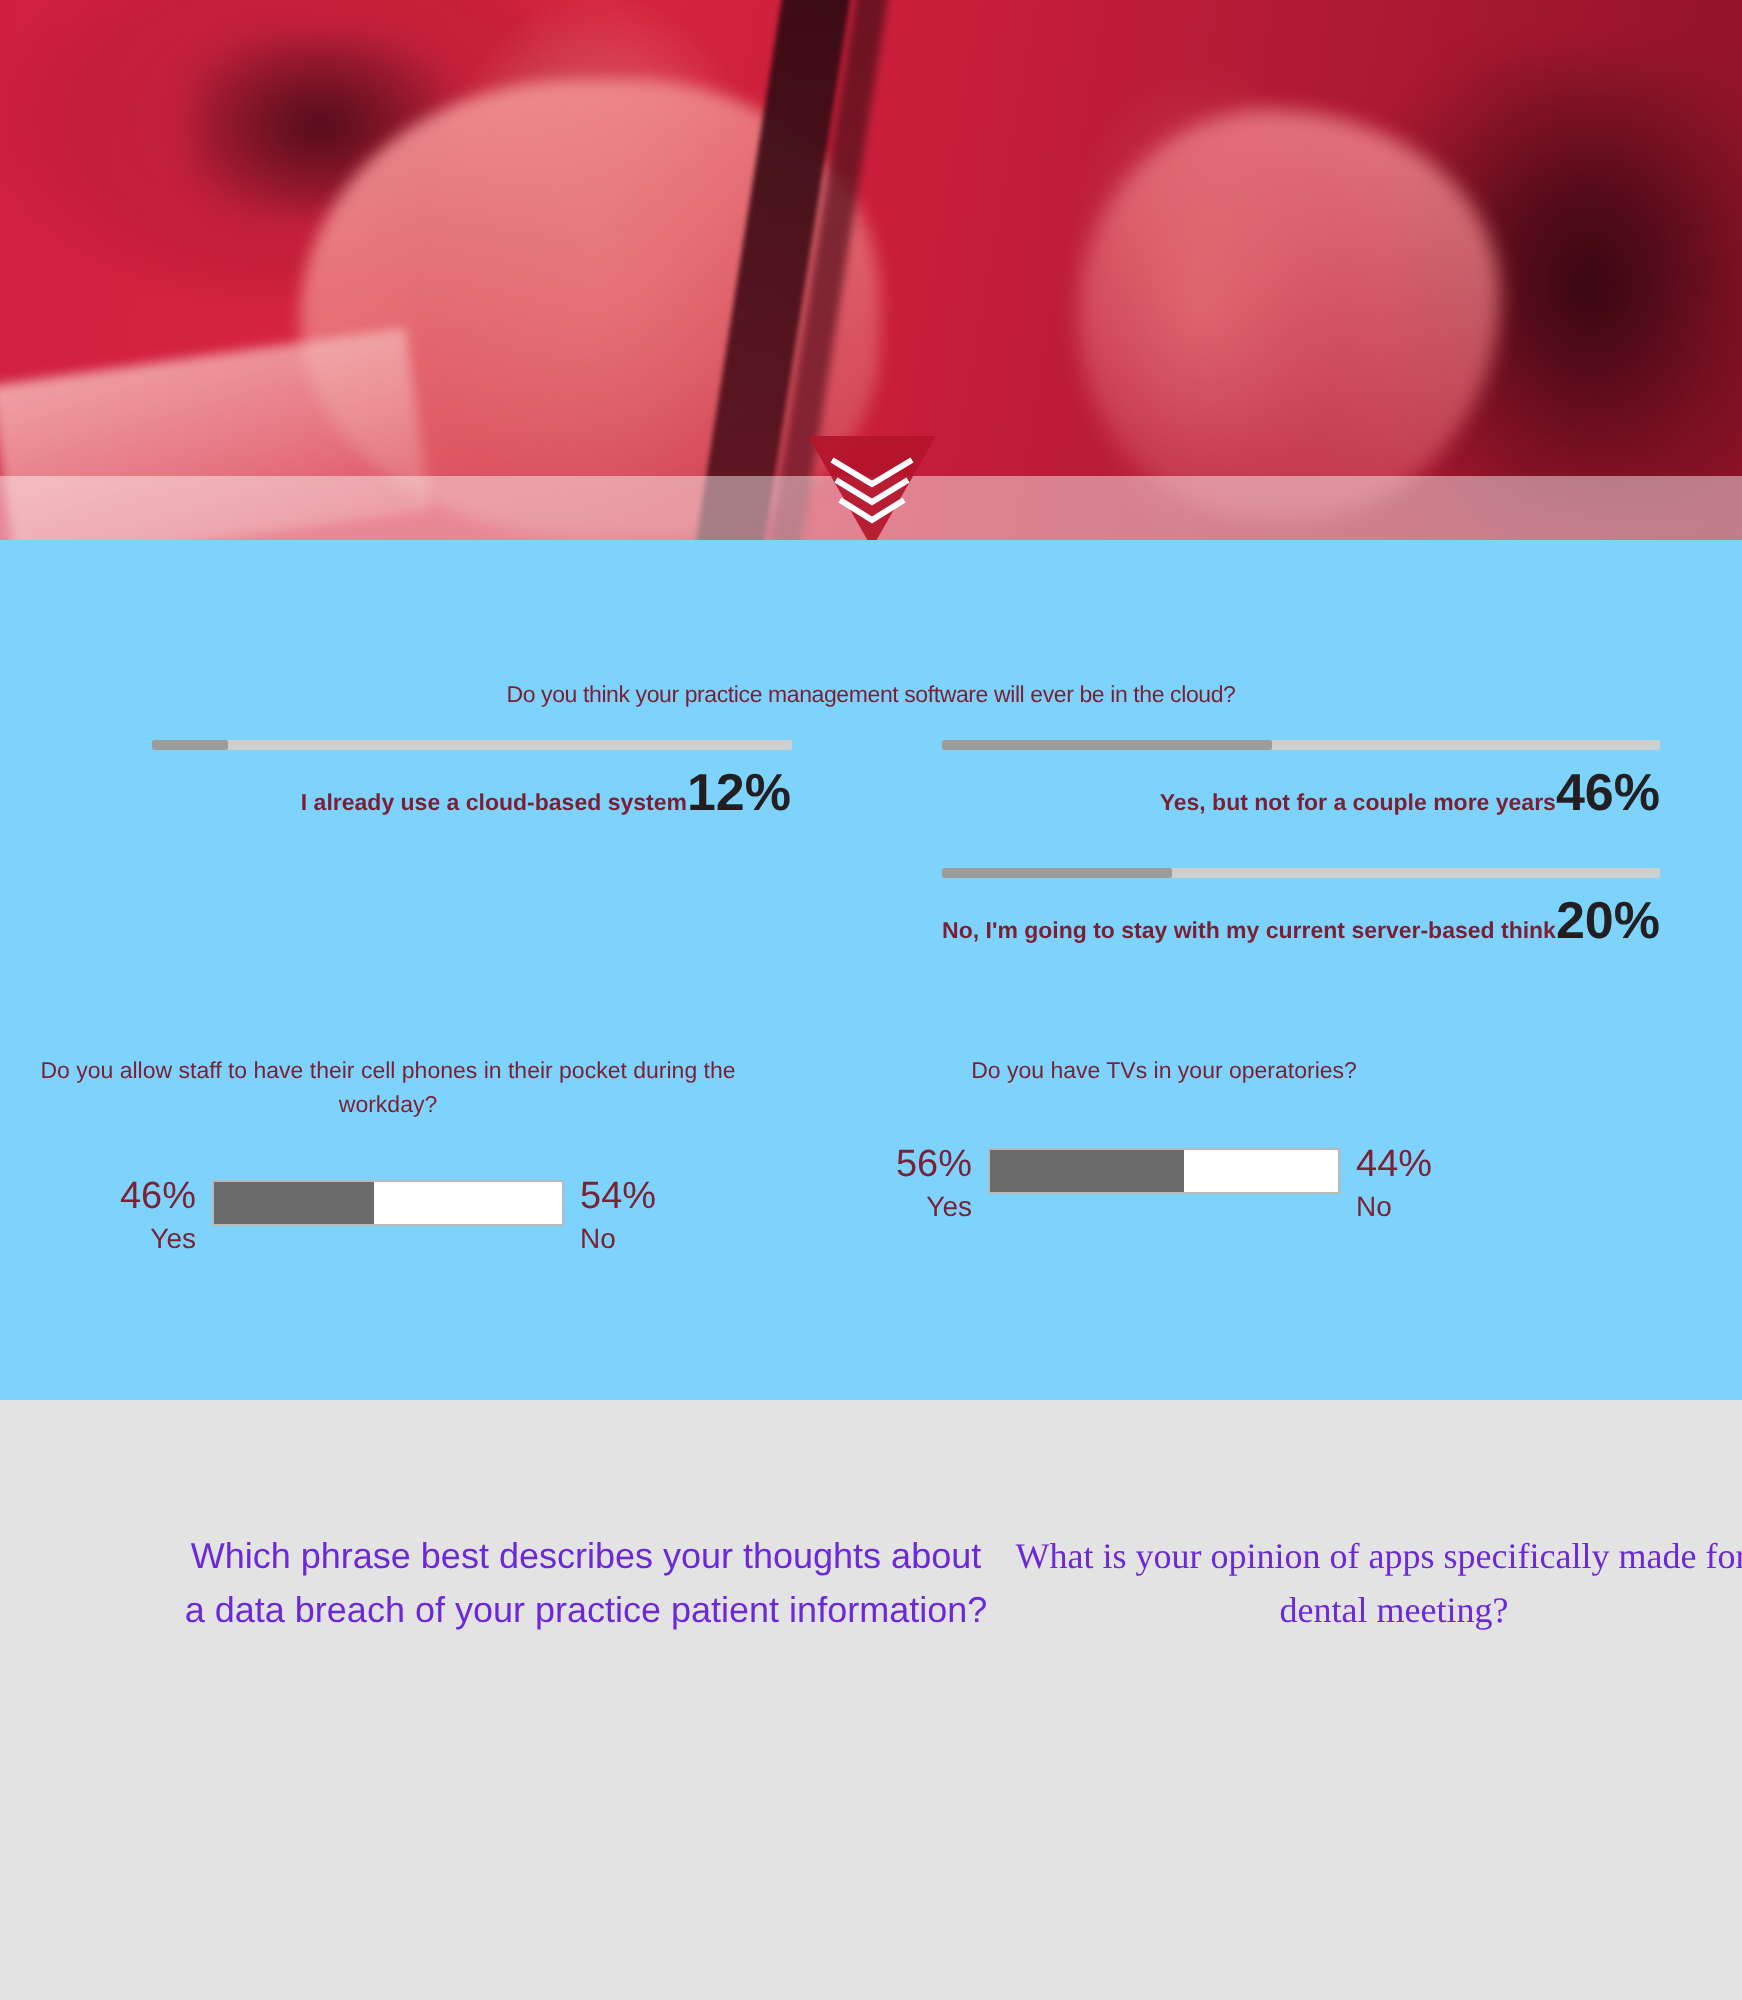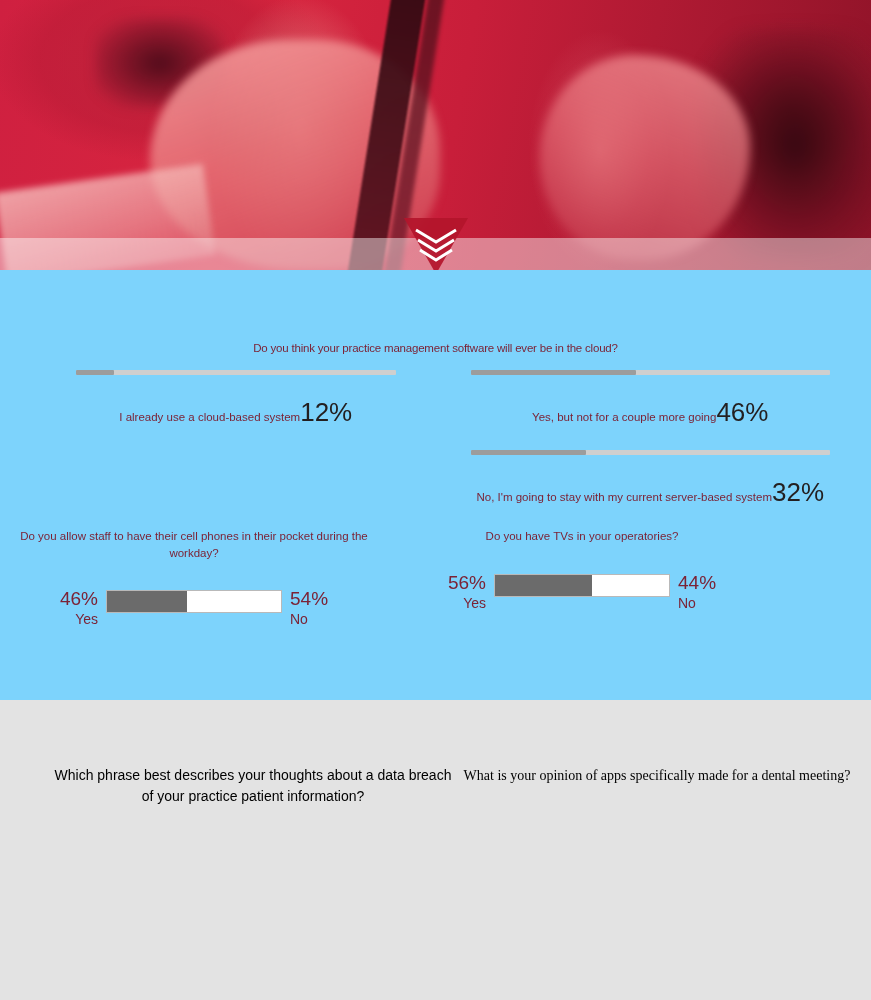--- a/index.html
+++ b/index.html
@@ -145,22 +145,23 @@
   .bar-fill {
     position: absolute;
     left: 0; top: 0;
     height: 5px;
     background: #9c9c9c;
     border-radius: 1px;
   }
   .bar-row {
     display: flex;
     align-items: baseline;
-    justify-content: center;
-    margin-top: 24px;
+    justify-content: flex-end;
+    margin-top: 8px;
+    font-weight: bold;
   }
   .bar-label {
     color: #7b1f32;
     font-size: 11.5px;
     line-height: 1.1;
   }
   .bar-pct {
     color: #231f20;
     font-size: 26px;
     line-height: 1;
@@ -221,24 +222,25 @@
   
   .pie-section {
     position: absolute;
     left: 0; top: 700px;
     width: 871px; height: 300px;
     background: #e3e3e3;
   }
   .pie-title {
     position: absolute;
     top: 65px;
-    color: #000000;
-    font-size: 14px;
+    color: #6d28d9;
+    font-size: 18px;
     text-align: center;
     line-height: 1.5;
+    margin-left: 40px;
   }
   .pie-title.left  { left: 48px;  width: 410px; }
   .pie-title.right { left: 452px; width: 410px; font-family: Liberation Serif, serif; }
 </style>
 </head>
 <body>
 
 <div class="hero">
   <div class="hero-photo"></div>
   <div class="hero-dark-left"></div>
@@ -278,32 +280,32 @@
 
 
     </div>
     <div class="bar-col right">
 
       <div class="bar-item">
         <div class="bar-track">
           <div class="bar-fill" style="width: 46%;"></div>
         </div>
         <div class="bar-row">
-          <span class="bar-label">Yes, but not for a couple more going</span>
+          <span class="bar-label">Yes, but not for a couple more years</span>
           <span class="bar-pct">46%</span>
         </div>
       </div>
 
       <div class="bar-item">
         <div class="bar-track">
           <div class="bar-fill" style="width: 32%;"></div>
         </div>
         <div class="bar-row">
-          <span class="bar-label">No, I'm going to stay with my current server-based system</span>
-          <span class="bar-pct">32%</span>
+          <span class="bar-label">No, I'm going to stay with my current server-based think</span>
+          <span class="bar-pct">20%</span>
         </div>
       </div>
 
     </div>
   </div>
 
   <div class="toggle-grid">
 
     <div class="toggle-col">
       <div class="toggle-title">Do you allow staff to have their cell phones in their pocket

